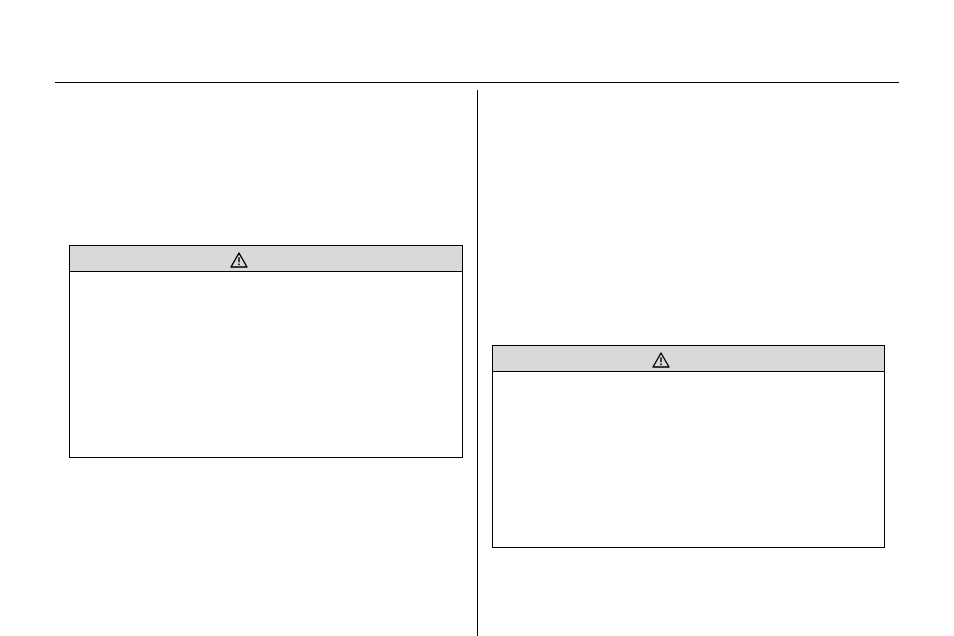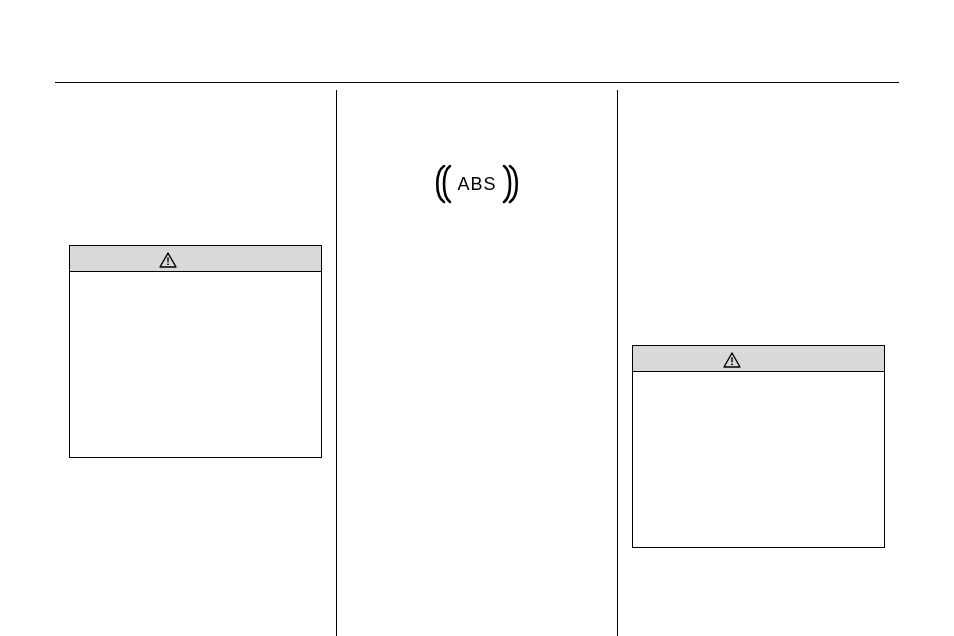--- a/index.html
+++ b/index.html
@@ -99,35 +99,20 @@
           <span class="hidden-text">CAUTION</span>
         </div>
         <div class="caution-body">
           <div class="hidden-text"></div>
         </div>
       </div>
 
       <div class="hidden-text"></div>
     </div>
 
-    <div class="col">
-      <div class="hidden-text"></div>
-
-      <div class="abs-icon col2-abs">
-        <svg width="90" height="48" viewBox="0 0 90 48">
-          <path d="M18 6 C10 12 10 36 18 42" fill="none" stroke="#000" stroke-width="2.6" stroke-linecap="round"></path>
-          <path d="M12 6 C3 12 3 36 12 42" fill="none" stroke="#000" stroke-width="2.6" stroke-linecap="round"></path>
-          <path d="M72 6 C80 12 80 36 72 42" fill="none" stroke="#000" stroke-width="2.6" stroke-linecap="round"></path>
-          <path d="M78 6 C87 12 87 36 78 42" fill="none" stroke="#000" stroke-width="2.6" stroke-linecap="round"></path>
-          <text x="45" y="30" text-anchor="middle" font-family="Arial, Helvetica, sans-serif" font-size="18" letter-spacing="1" fill="#000">ABS</text>
-        </svg>
-      </div>
-
-      <div class="hidden-text"></div>
-    </div>
 
     <div class="col">
       <div class="hidden-text"></div>
 
       <div class="caution-box col3-box">
         <div class="caution-head">
           <span>
             <svg width="18" height="16" viewBox="0 0 18 16">
               <path d="M9 1 L17 15 L1 15 Z" fill="none" stroke="#000" stroke-width="1.4" stroke-linejoin="round"></path>
               <line x1="9" y1="5.2" x2="9" y2="10.2" stroke="#000" stroke-width="1.4"></line>

